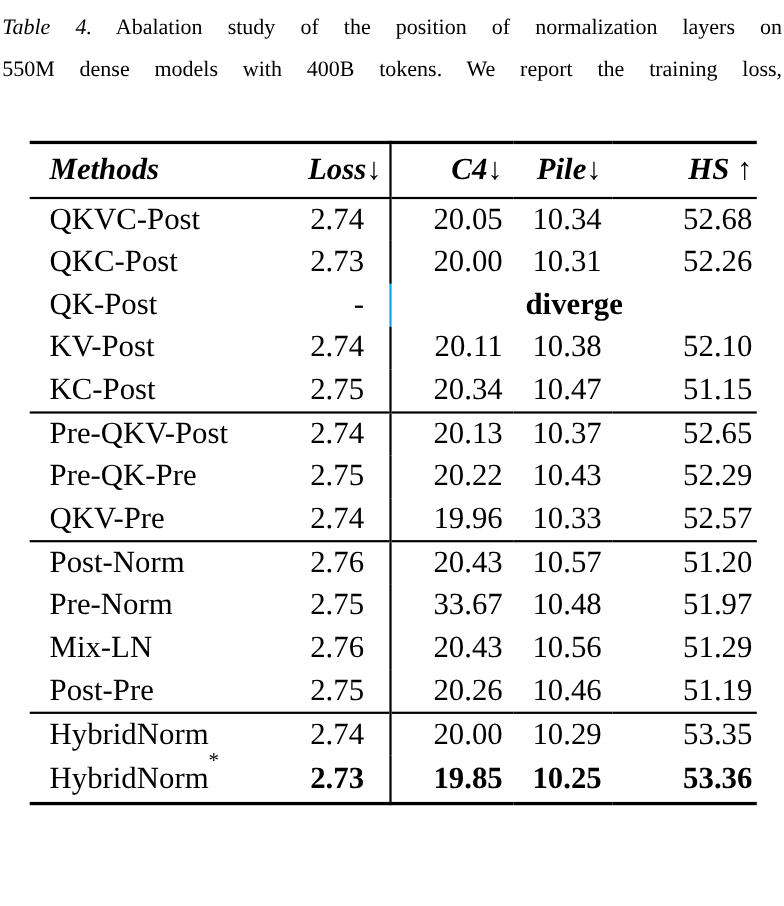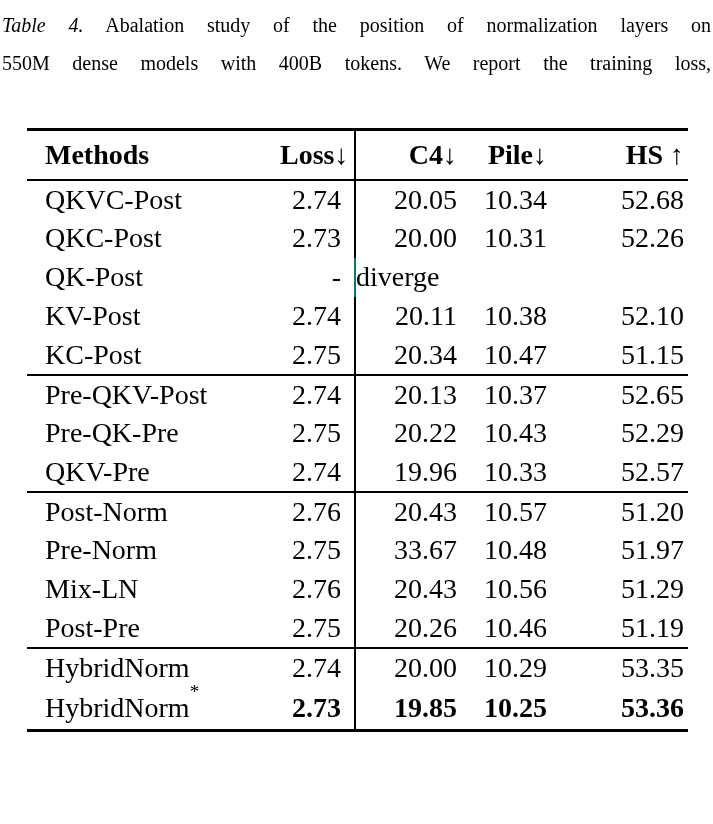--- a/index.html
+++ b/index.html
@@ -39,35 +39,37 @@
     font-size: 28px;
   }
   col.c-method { width: 253px; }
   col.c-loss   { width: 75px; }
   col.c-c4     { width: 112px; }
   col.c-pile   { width: 90px; }
   col.c-hs     { width: 131px; }
 
   th, td { padding: 0; vertical-align: middle; font-weight: normal; }
 
-  thead tr { height: 50px; }
+  thead tr { height: 50px; font-style: italic; }
   tbody tr { height: 39px; }
   tbody tr.last { height: 44px; }
 
   thead th { font-weight: bold; border-bottom: 2px solid #000; }
   .arrow { font-weight: normal; }
 
   td.method, th.method { text-align: left; padding-left: 18px; }
   .num  { text-align: right; }
-  .loss { padding-right: 13px; }
+  .loss { padding-right: 23px; }
   .c4   { padding-right: 10px; border-left: 2px solid #000; padding-left: 31px; }
   .pile { padding-right: 10px; }
   .hs   { padding-right: 4px; }
   td.diverge {
-    border-left: 2px solid #0f766e;
+    text-align: center;
+    border-left: 2px solid #0ea5e9;
+    font-weight: bold;
   }
 
   tbody tr.group-start td { border-top: 2px solid #000; }
   .bold { font-weight: bold; }
 
   sup.star {
     font-size: 68%;
     position: relative;
     top: -0.45em;
     line-height: 0;

